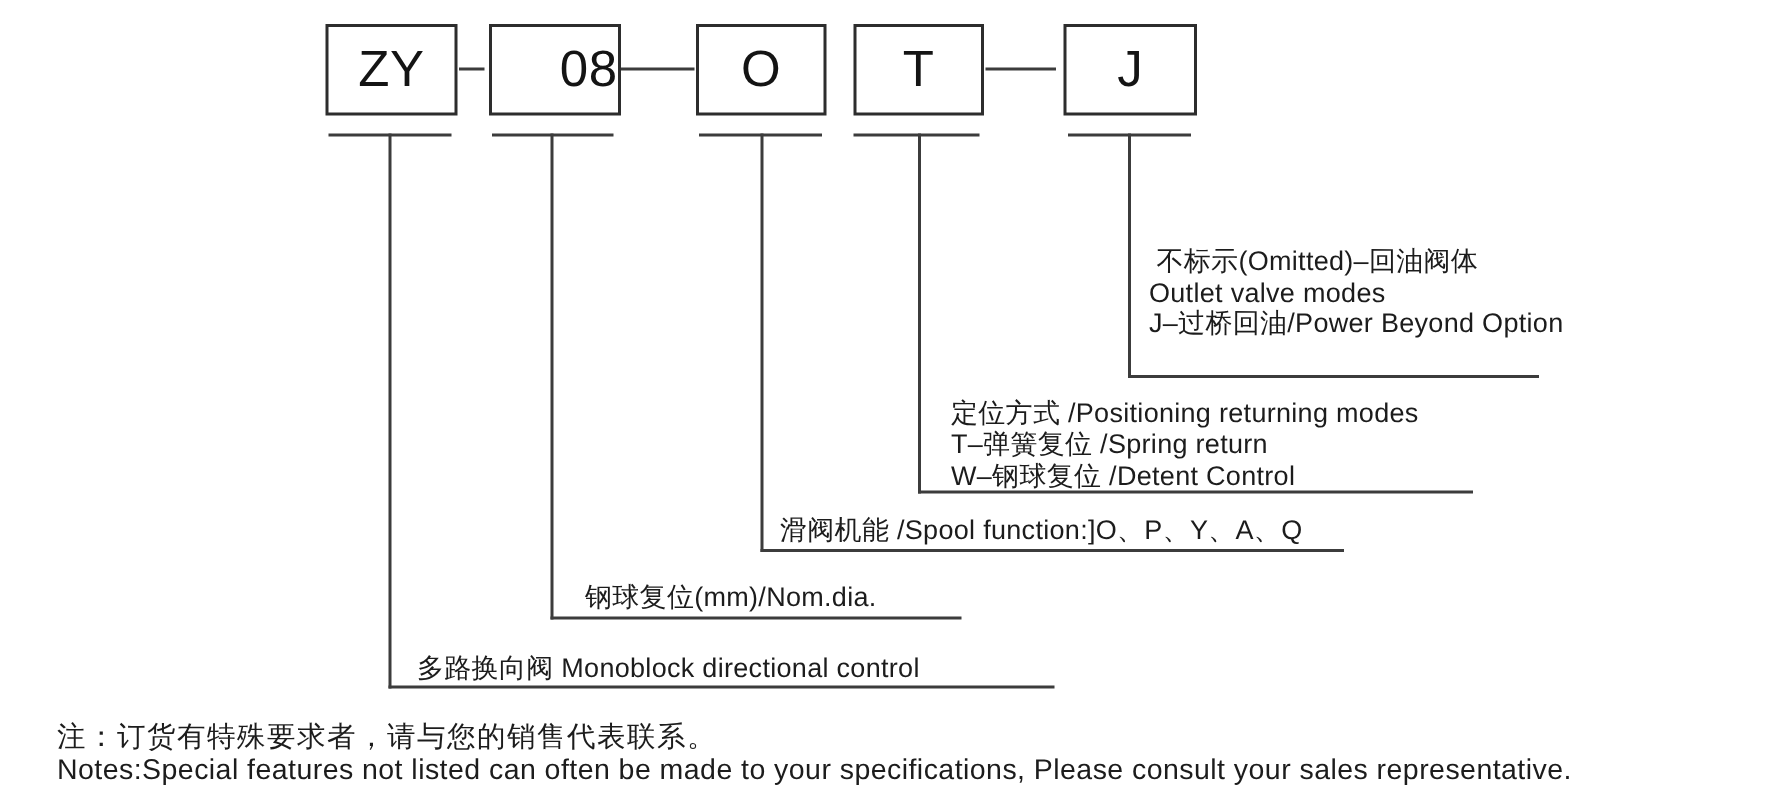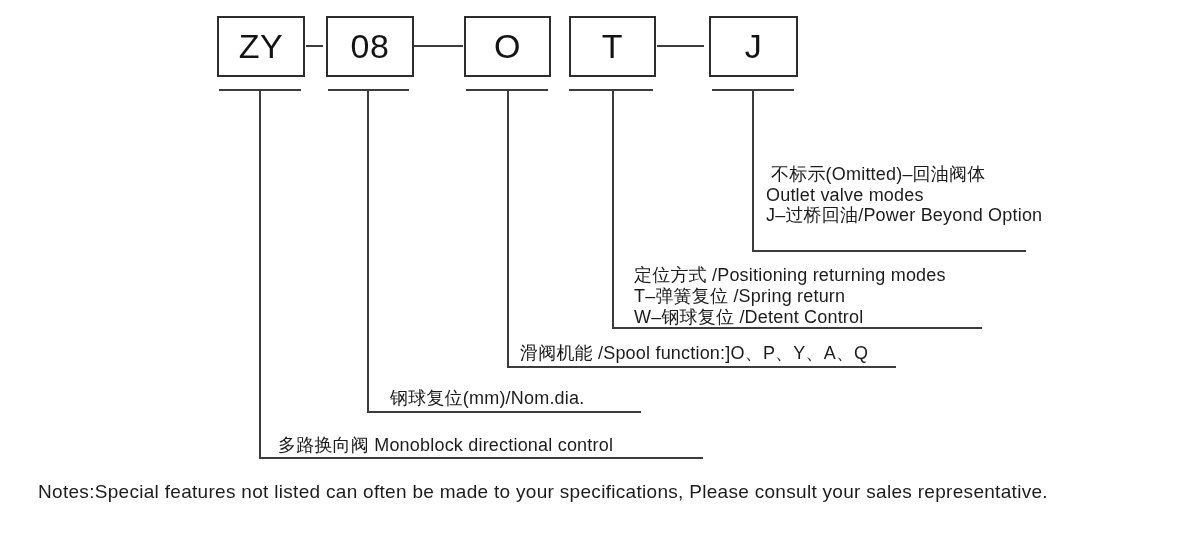--- a/index.html
+++ b/index.html
@@ -12,21 +12,21 @@
     overflow:hidden;
   }
   
   .code-box{
     position:absolute;top:16px;height:61px;box-sizing:border-box;
     border:2px solid #2d2d2d;background:#ffffff;
     display:flex;align-items:center;justify-content:center;
     font-size:34px;color:#141414;letter-spacing:0.5px;
   }
   .box-zy{left:217px;width:88px;}
-  .box-08{left:326px;width:88px;}
+  .box-08{left:326px;width:88px;justify-content:flex-end;}
   .box-o{left:464px;width:87px;}
   .box-t{left:569px;width:87px;}
   .box-j{left:709px;width:89px;}
   
   .h-line{position:absolute;height:2px;background:#3c3c3c;}
   .v-line{position:absolute;width:2px;background:#3c3c3c;top:89px;}
   
   .dash-1{left:306px;top:45px;width:17px;}
   .dash-2{left:414px;top:45px;width:49px;}
   .dash-3{left:657px;top:45px;width:47px;}
@@ -122,16 +122,17 @@
 
   <div class="ann ann-08">
     <div>钢球复位(mm)/Nom.dia.</div>
   </div>
 
   <div class="ann ann-zy">
     <div>多路换向阀 Monoblock directional control</div>
   </div>
 
   <div class="notes">
+    <div class="notes-cn">注：订货有特殊要求者，请与您的销售代表联系。</div>
     <div class="notes-en">Notes:Special features not listed can often be made to your specifications, Please consult your sales representative.</div>
   </div>
 
 </div>
 
 </body></html>

